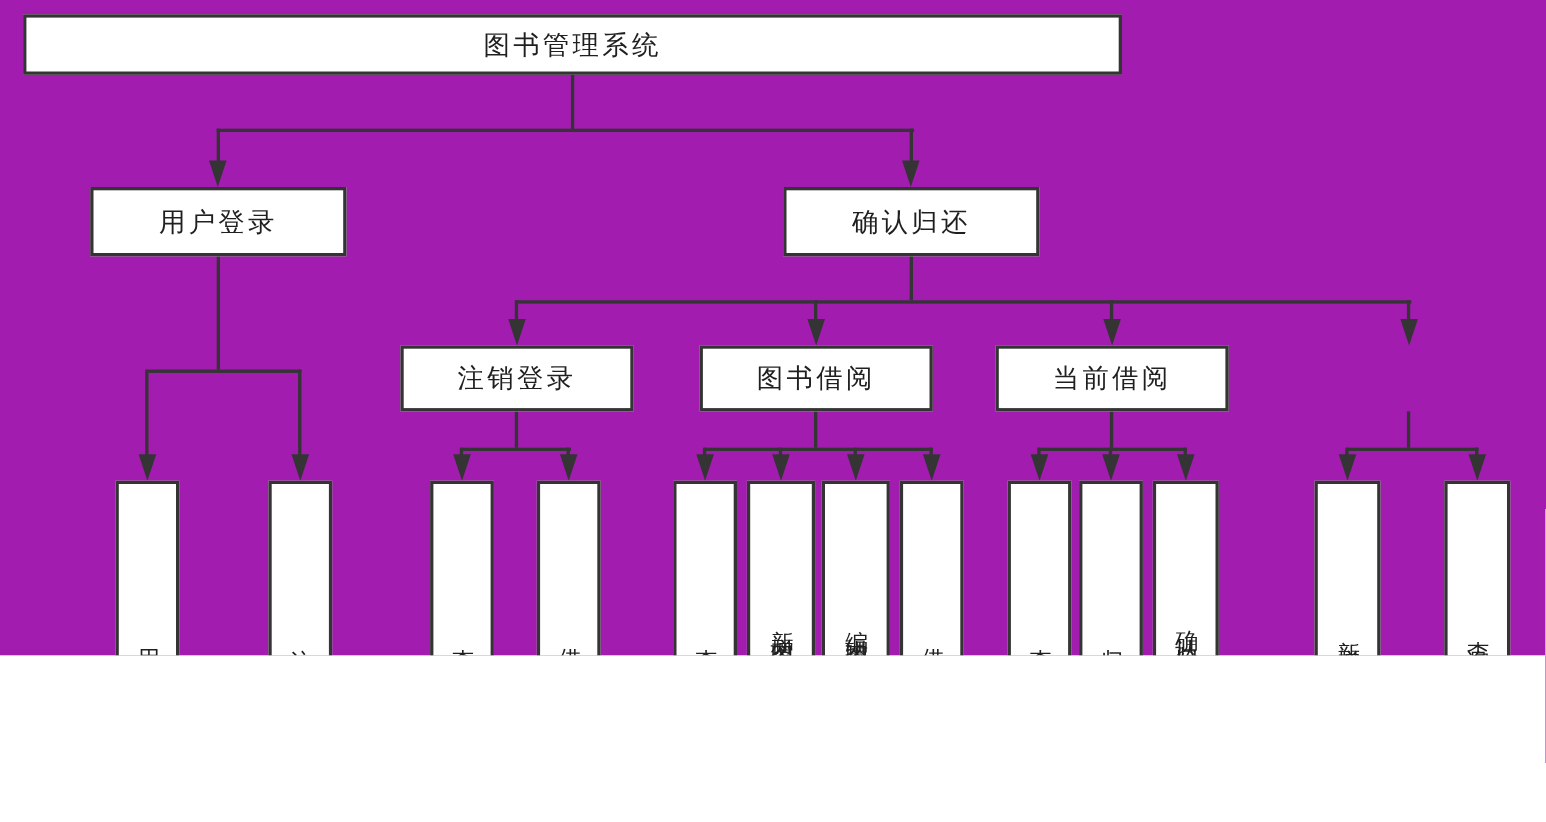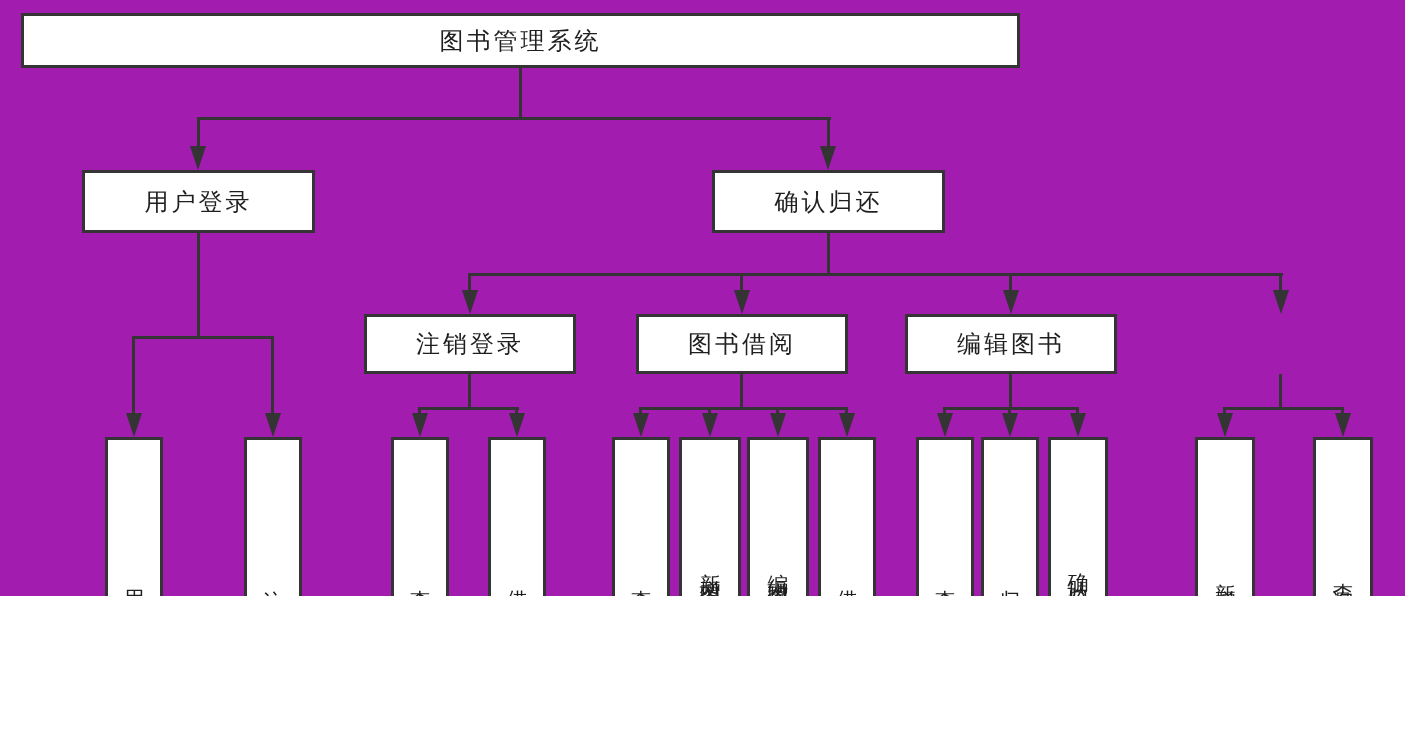--- a/index.html
+++ b/index.html
@@ -82,21 +82,21 @@
   <div class="vline" style="left:1279px;top:273px;height:24px;"></div>
   <div class="arr" style="left:1273px;top:290px;"></div>
 
   <div class="box" style="left:364px;top:314px;width:212px;height:60px;">
     <span>注销登录</span>
   </div>
   <div class="box" style="left:636px;top:314px;width:212px;height:60px;">
     <span>图书借阅</span>
   </div>
   <div class="box" style="left:905px;top:314px;width:212px;height:60px;">
-    <span>编辑图书</span>
+    <span>当前借阅</span>
   </div>
 
   <div class="vline" style="left:468px;top:374px;height:33px;"></div>
   <div class="hline" style="left:419px;top:407px;width:100px;"></div>
   <div class="vline" style="left:418px;top:407px;height:10px;"></div>
   <div class="arr" style="left:412px;top:413px;"></div>
   <div class="vline" style="left:515px;top:407px;height:10px;"></div>
   <div class="arr" style="left:509px;top:413px;"></div>
   <div class="vbox" style="left:391px;top:437px;width:58px;height:300px;">
     <span class="vlabel">查询图书</span>

